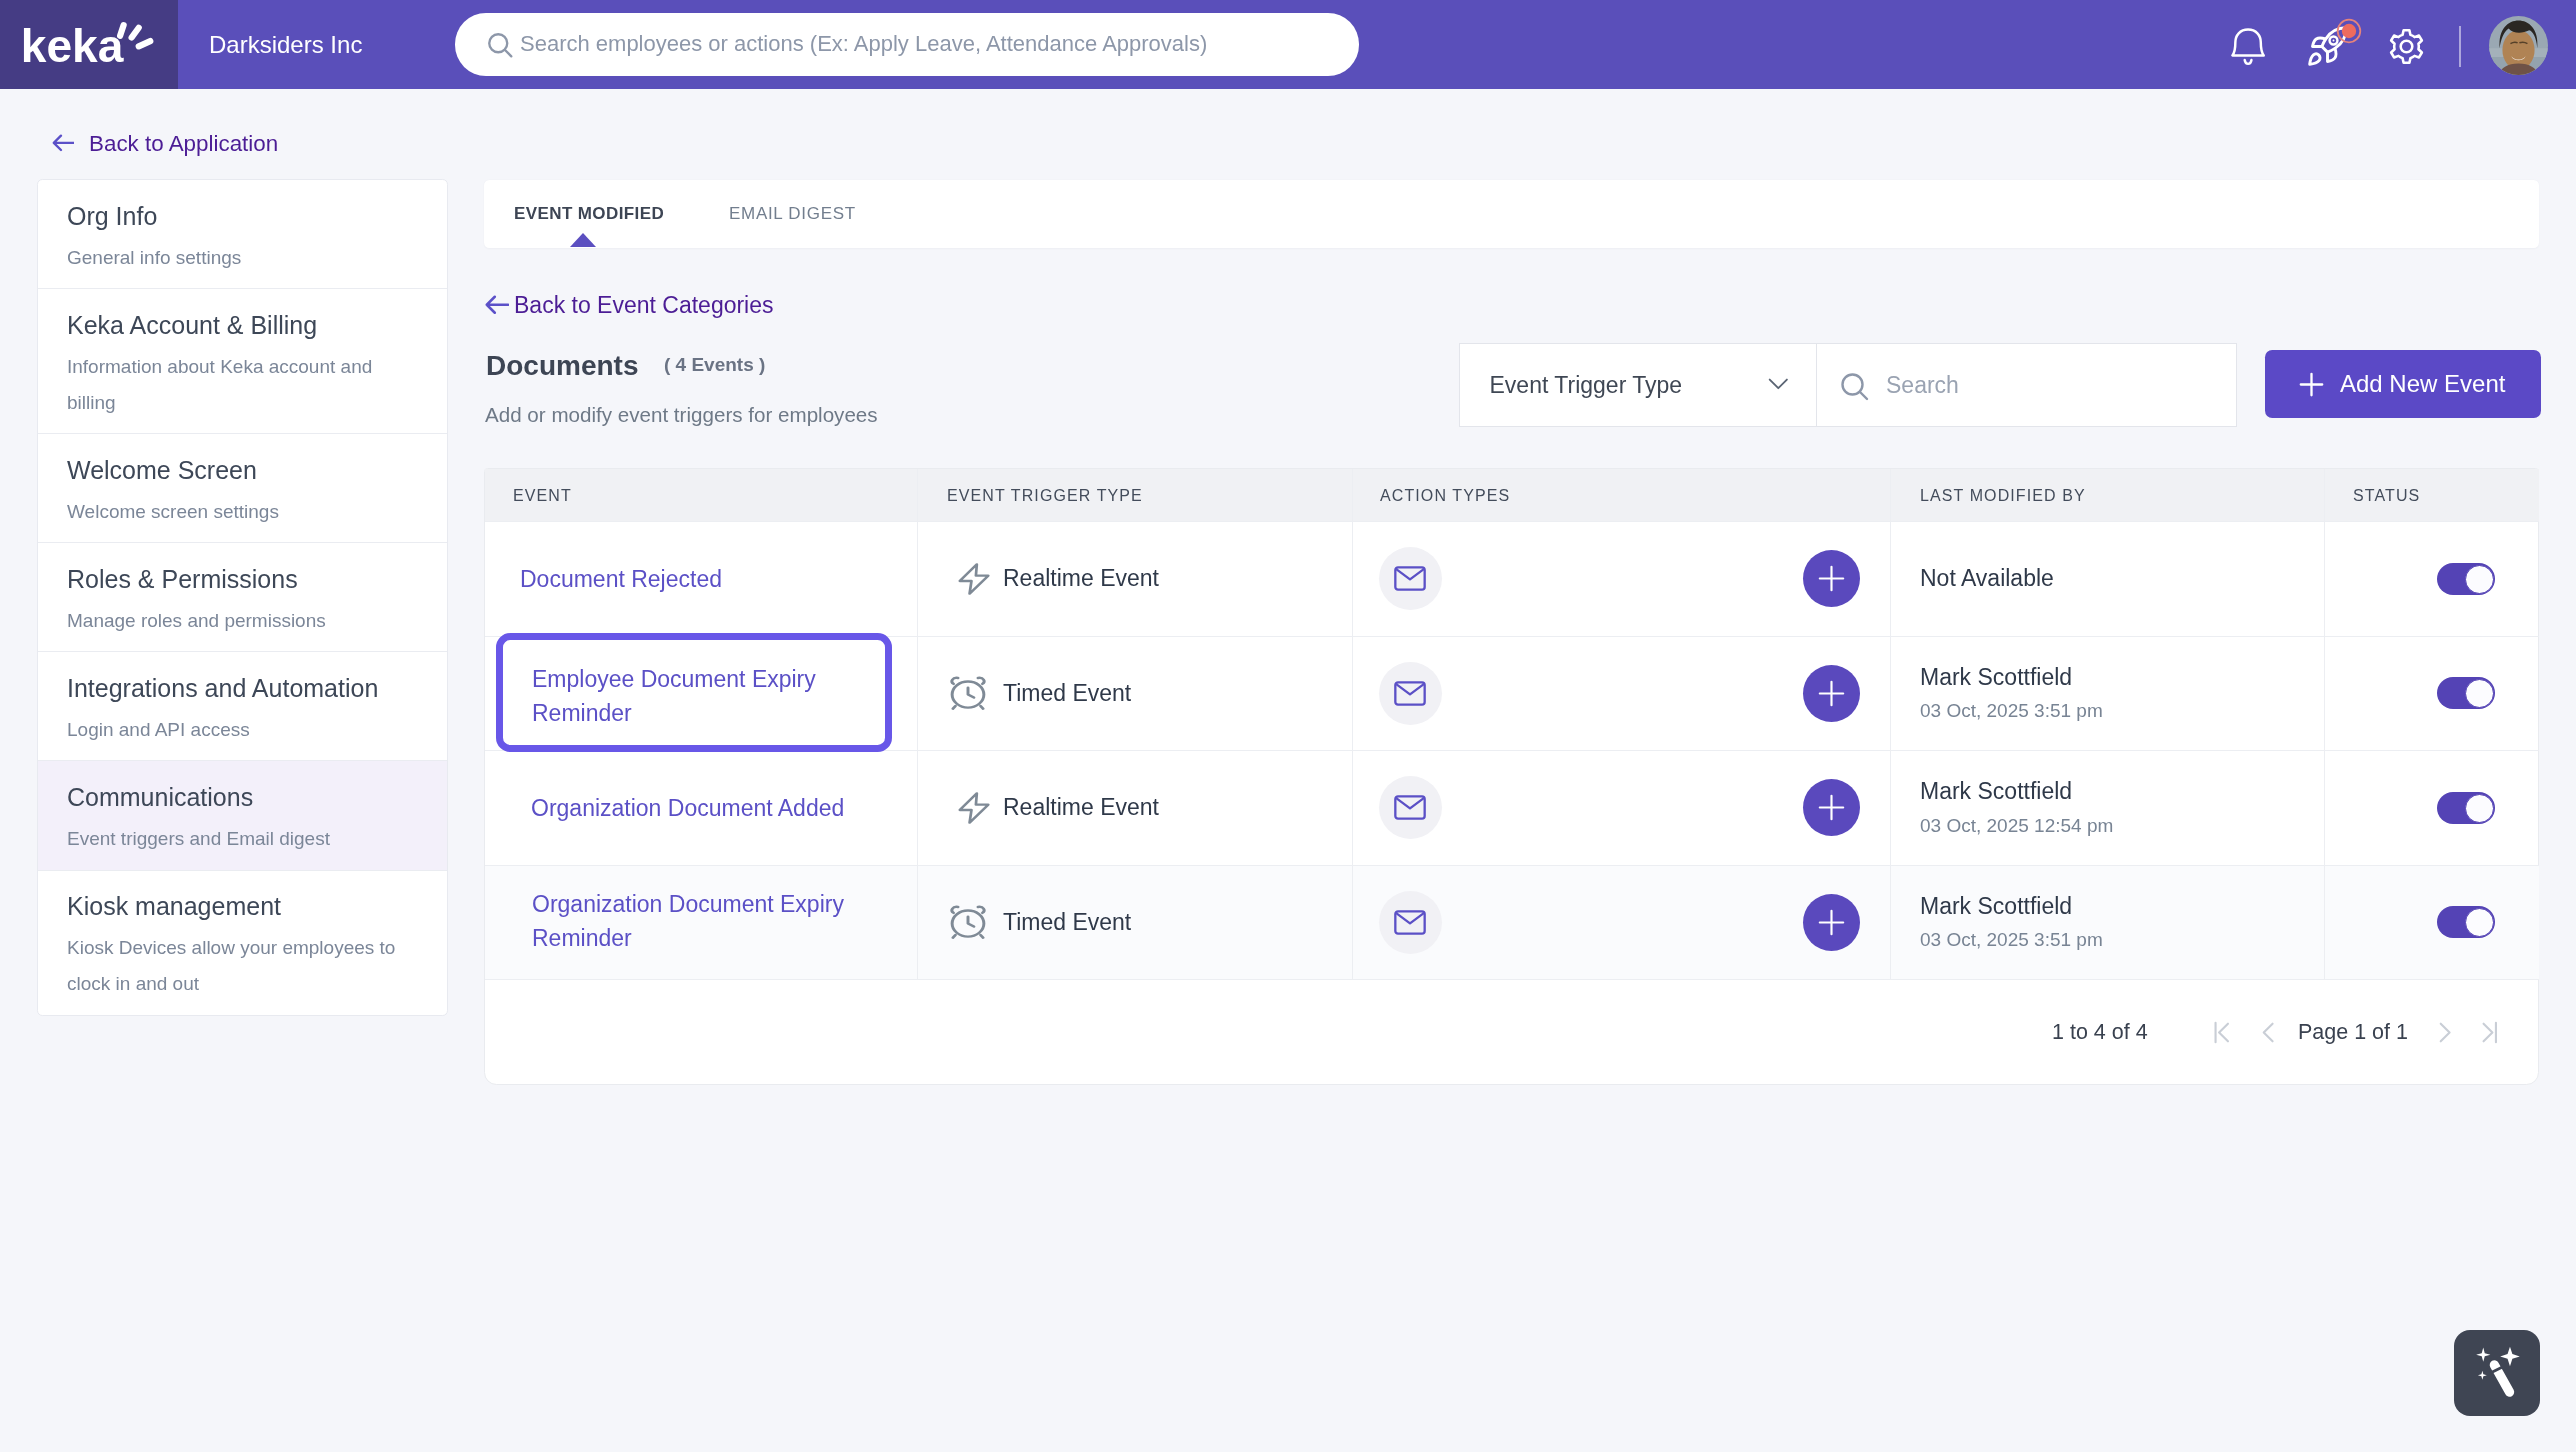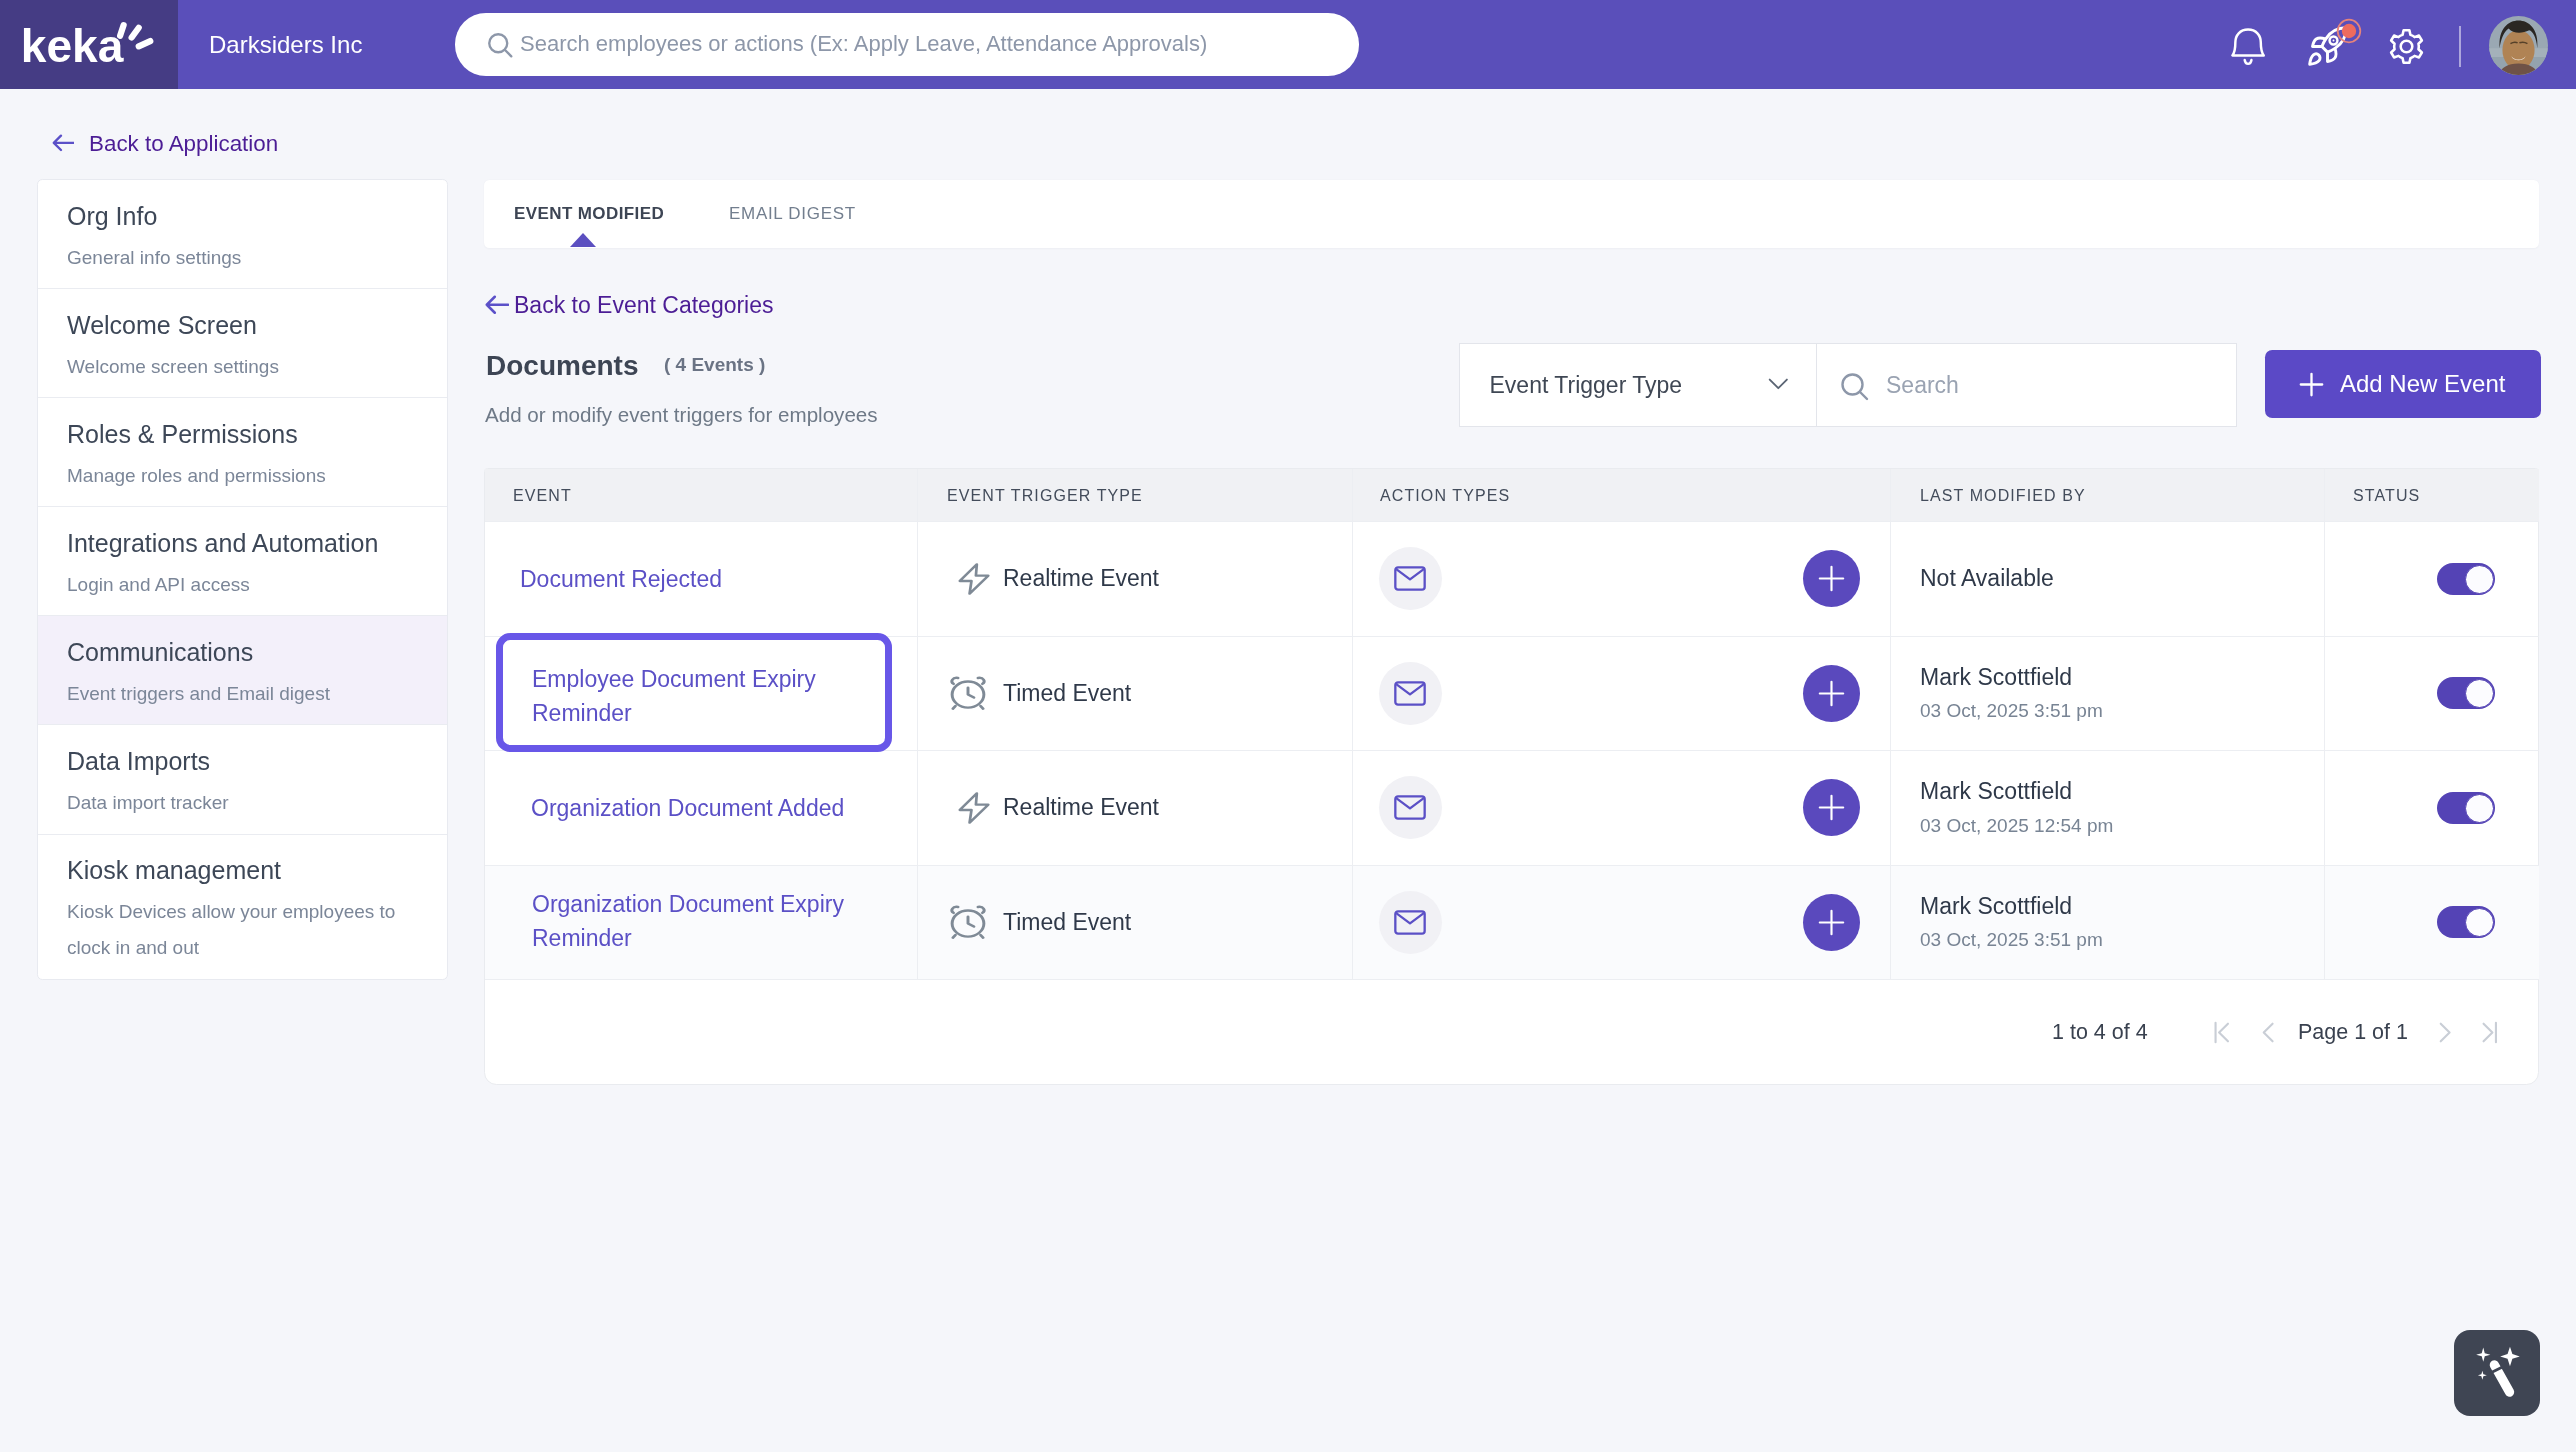--- a/index.html
+++ b/index.html
@@ -134,38 +134,38 @@
   <path d="M24 11 L2 11 M10 3 L2 11 L10 19"></path>
 </svg>
 <div class="plink" style="left:89px; top:131px;">Back to Application</div>
 
 <div id="sidebar">
   <div class="sec">
       <div class="t">Org Info</div>
       <div class="s">General info settings</div>
     </div>
   <div class="sec">
+      <div class="t">Keka Account &amp; Billing</div>
+      <div class="s">Information about Keka account and billing</div>
+    </div>
+  <div class="sec">
       <div class="t">Welcome Screen</div>
       <div class="s">Welcome screen settings</div>
     </div>
   <div class="sec">
       <div class="t">Roles &amp; Permissions</div>
       <div class="s">Manage roles and permissions</div>
     </div>
   <div class="sec">
       <div class="t">Integrations and Automation</div>
       <div class="s">Login and API access</div>
     </div>
   <div class="sec active">
       <div class="t">Communications</div>
       <div class="s">Event triggers and Email digest</div>
-    </div>
-  <div class="sec">
-      <div class="t">Data Imports</div>
-      <div class="s">Data import tracker</div>
     </div>
   <div class="sec">
       <div class="t">Kiosk management</div>
       <div class="s">Kiosk Devices allow your employees to clock in and out</div>
     </div>
 </div>
 
 <div id="tabbar"></div>
 <div class="tab1">EVENT MODIFIED</div>
 <div class="tab2">EMAIL DIGEST</div>

